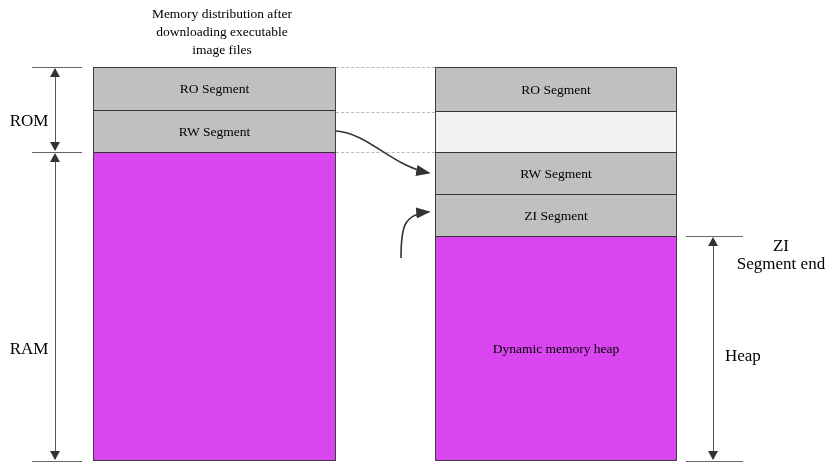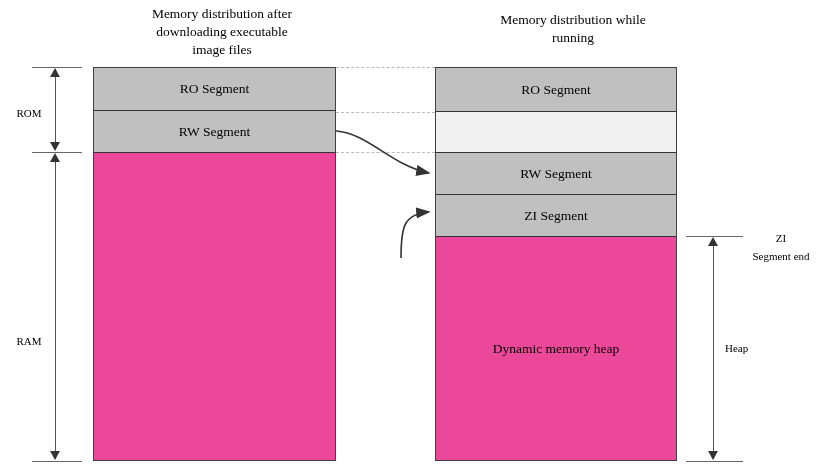--- a/index.html
+++ b/index.html
@@ -51,21 +51,21 @@
     align-items: center;
     justify-content: center;
     font-size: 13.5px;
     color: #000;
   }
   .seg-filled {
     background: #c0c0c0;
     border-bottom: 1.5px solid #333333;
   }
   .seg-empty {
-    background: #ec4899;
+    background: #d946ef;
   }
   .seg-empty-divided {
     background: #f1f1f1;
     border-bottom: 1.5px solid #333333;
   }
 
   
   #seg-l-ro   { top: 0px;   height: 43px; }
   #seg-l-rw   { top: 43px;  height: 42px; }
   #seg-l-free { top: 85px;  bottom: 0px; }
@@ -105,25 +105,26 @@
     width: 0;
     height: 0;
     border-left: 5px solid transparent;
     border-right: 5px solid transparent;
   }
   .arrow-up   { border-bottom: 9px solid #333333; }
   .arrow-down { border-top: 9px solid #333333; }
 
   .dim-label {
     position: absolute;
-    font-size: 11px;
+    font-size: 17px;
     color: #000;
     text-align: center;
     line-height: 18px;
     white-space: pre-line;
+    margin-top: 8px;
   }
 
   
   #tick-rom-top    { left: 32px; width: 50px; top: 67px; }
   #tick-rom-bot    { left: 32px; width: 50px; top: 152px; }
   #vline-rom       { left: 55px; top: 69px; height: 81px; }
   #ah-rom-top      { left: 50px; top: 68px; }
   #ah-rom-bot      { left: 50px; top: 142px; }
   #label-rom       { left: 2px;  top: 104px; width: 54px; }
 
@@ -153,22 +154,20 @@
 </style>
 </head>
 <body>
 
 <div id="stage">
 
   <div class="title" id="title-left">Memory distribution after
 downloading executable
 image files</div>
 
-  <div class="title" id="title-right">Memory distribution while
-running</div>
 
   <div class="mem-col" id="col-left">
     <div class="seg seg-filled" id="seg-l-ro">RO Segment</div>
     <div class="seg seg-filled" id="seg-l-rw">RW Segment</div>
     <div class="seg seg-empty" id="seg-l-free"></div>
   </div>
 
   <div class="mem-col" id="col-right">
     <div class="seg seg-filled" id="seg-r-ro">RO Segment</div>
     <div class="seg seg-empty-divided" id="seg-r-gap"></div>

